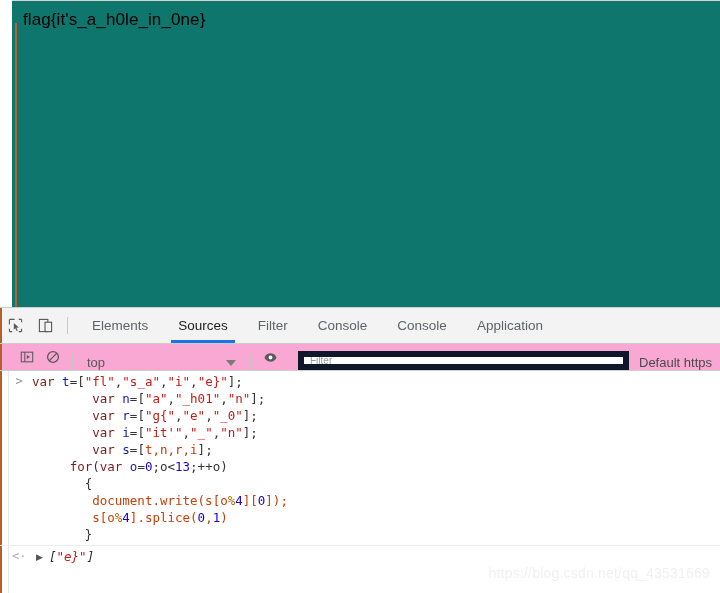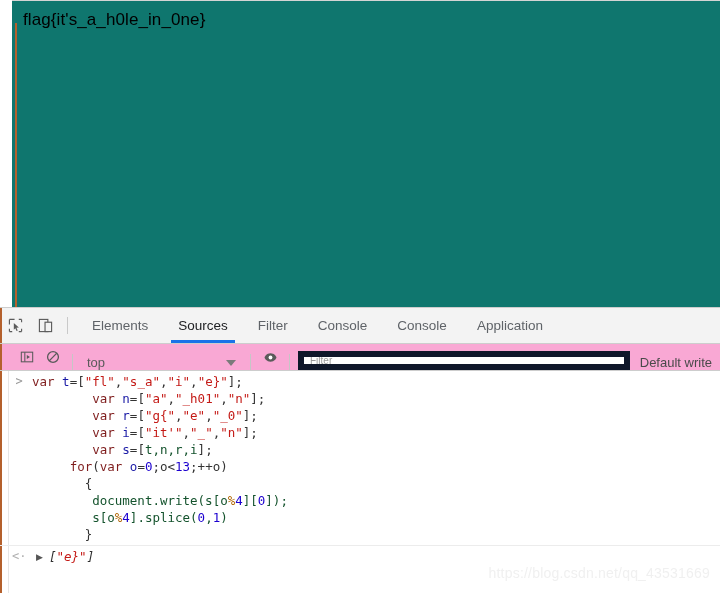--- a/index.html
+++ b/index.html
@@ -264,21 +264,21 @@
   }
   .code-line { white-space: pre; }
 
   
   .tok-kw   { color: #7f1d1d; }
   .tok-var  { color: #1a1aa6; }
   .tok-str  { color: #c41a16; }
   .tok-num  { color: #1c00cf; }
   .tok-punc { color: #333333; }
   .tok-pct  { color: #b06500; }
-  .tok-plain{ color: #14532d; }
+  .tok-plain{ color: #c2410c; }
 
   .result-row {
     display: flex;
     align-items: flex-start;
     margin-left: 6px;
   }
   .result-arrow {
     font-family: "DejaVu Sans Mono", monospace;
     font-size: 12px;
     color: #a8a8a8;
@@ -415,21 +415,21 @@
             <circle cx="9" cy="9" r="2.3" fill="#ffffff"></circle>
           </svg>
         </span>
       </div>
 
       <div class="fb-sep"></div>
 
       <input class="fb-filter-input" type="text" placeholder="Filter" style="">
 
       <div class="fb-levels">
-        <span>Default write</span>
+        <span>Default https</span>
       </div>
     </div>
 
     <div class="dt-console">
       <div class="dt-console-rail"></div>
       <div class="console-left-border"></div>
 
       <div class="console-msg console-input-msg">
         <div class="msg-gutter">&gt;</div>
         <div class="code-block" id="code-block"><div class="code-line"><span class="tok-kw">var</span><span class="tok-plain"> </span><span class="tok-var">t</span><span class="tok-punc">=[</span><span class="tok-str">"fl"</span><span class="tok-punc">,</span><span class="tok-str">"s_a"</span><span class="tok-punc">,</span><span class="tok-str">"i"</span><span class="tok-punc">,</span><span class="tok-str">"e}"</span><span class="tok-punc">];</span></div><div class="code-line"><span class="tok-plain">        </span><span class="tok-kw">var</span><span class="tok-plain"> </span><span class="tok-var">n</span><span class="tok-punc">=[</span><span class="tok-str">"a"</span><span class="tok-punc">,</span><span class="tok-str">"_h01"</span><span class="tok-punc">,</span><span class="tok-str">"n"</span><span class="tok-punc">];</span></div><div class="code-line"><span class="tok-plain">        </span><span class="tok-kw">var</span><span class="tok-plain"> </span><span class="tok-var">r</span><span class="tok-punc">=[</span><span class="tok-str">"g{"</span><span class="tok-punc">,</span><span class="tok-str">"e"</span><span class="tok-punc">,</span><span class="tok-str">"_0"</span><span class="tok-punc">];</span></div><div class="code-line"><span class="tok-plain">        </span><span class="tok-kw">var</span><span class="tok-plain"> </span><span class="tok-var">i</span><span class="tok-punc">=[</span><span class="tok-str">"it'"</span><span class="tok-punc">,</span><span class="tok-str">"_"</span><span class="tok-punc">,</span><span class="tok-str">"n"</span><span class="tok-punc">];</span></div><div class="code-line"><span class="tok-plain">        </span><span class="tok-kw">var</span><span class="tok-plain"> </span><span class="tok-var">s</span><span class="tok-punc">=[</span><span class="tok-plain">t,n,r,i</span><span class="tok-punc">];</span></div><div class="code-line"><span class="tok-plain">     </span><span class="tok-kw">for</span><span class="tok-punc">(</span><span class="tok-kw">var</span><span class="tok-plain"> </span><span class="tok-var">o</span><span class="tok-punc">=</span><span class="tok-num">0</span><span class="tok-punc">;o&lt;</span><span class="tok-num">13</span><span class="tok-punc">;++o)</span></div><div class="code-line"><span class="tok-plain">       </span><span class="tok-punc">{</span></div><div class="code-line"><span class="tok-plain">        </span><span class="tok-plain">document.write(s[o</span><span class="tok-pct">%</span><span class="tok-num">4</span><span class="tok-plain">][</span><span class="tok-num">0</span><span class="tok-plain">]);</span></div><div class="code-line"><span class="tok-plain">        </span><span class="tok-plain">s[o</span><span class="tok-pct">%</span><span class="tok-num">4</span><span class="tok-plain">].splice(</span><span class="tok-num">0</span><span class="tok-plain">,</span><span class="tok-num">1</span><span class="tok-plain">)</span></div><div class="code-line"><span class="tok-plain">       </span><span class="tok-punc">}</span></div></div>

